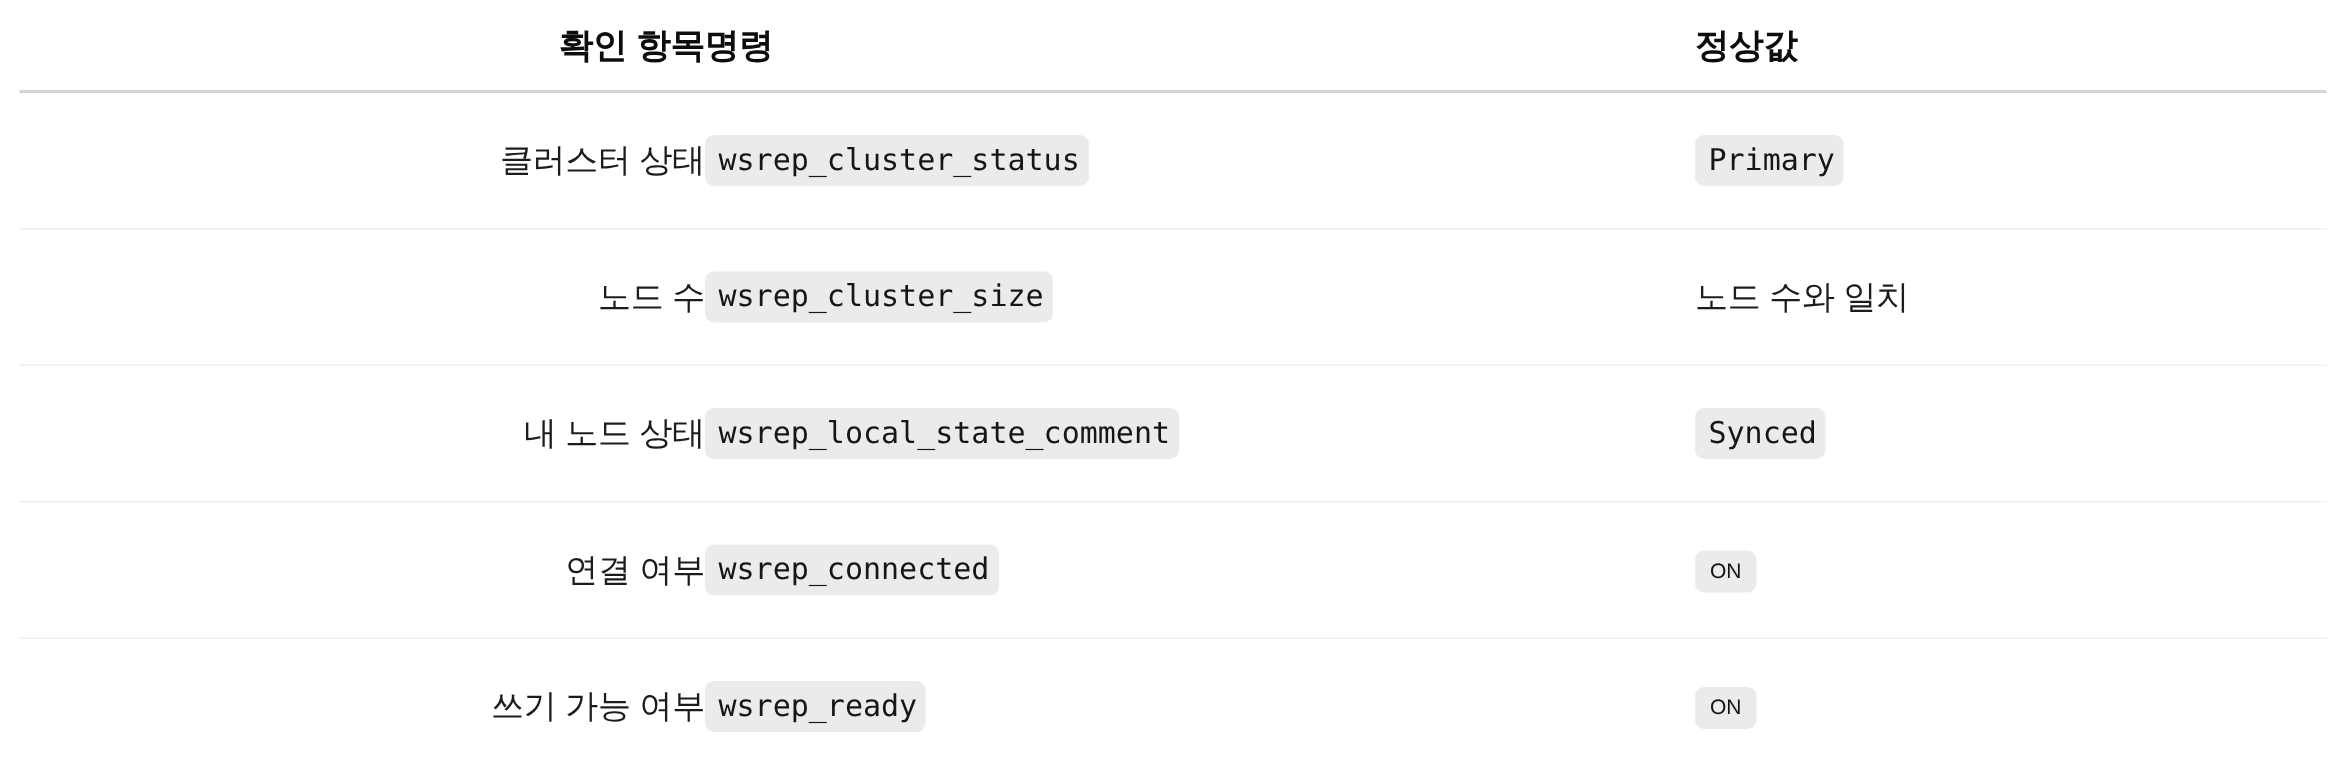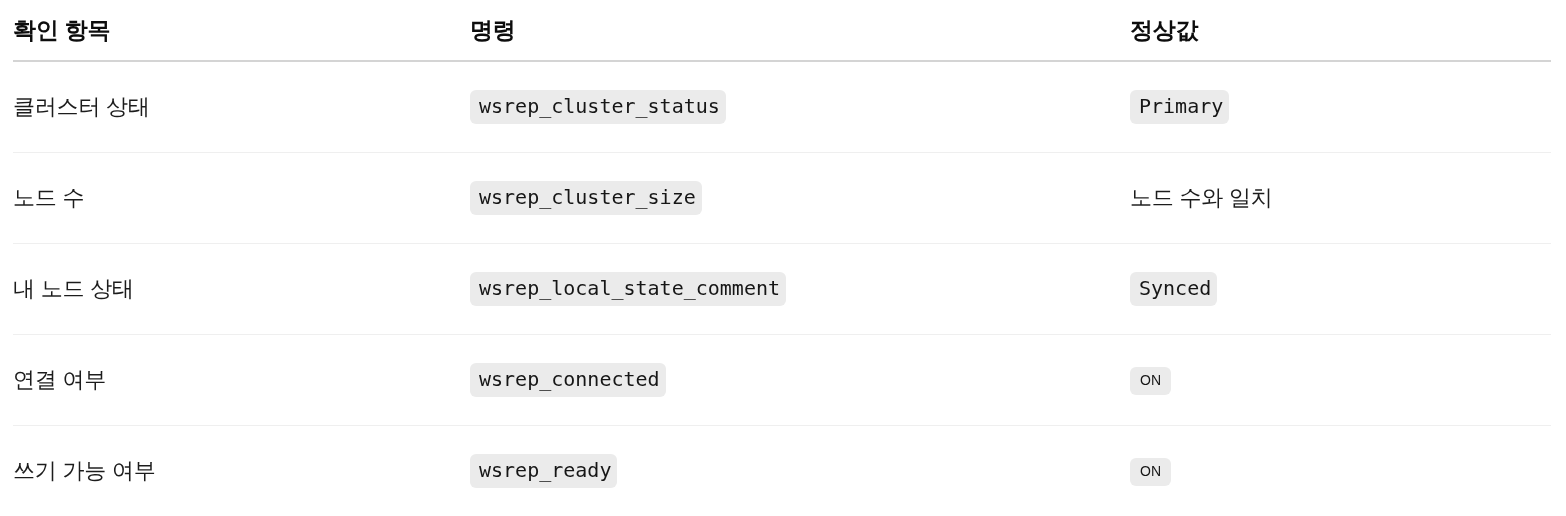--- a/index.html
+++ b/index.html
@@ -38,41 +38,42 @@
     text-align: left;
     font-size: 23px;
     font-weight: bold;
     color: #0d0d0d;
     padding: 0 0 0 0;
     height: 60px;
     vertical-align: middle;
     letter-spacing: -0.2px;
     border-bottom: 2px solid #d4d4d4;
   }
-  thead th.th-item  { padding-left: 0px; }
+  thead th.th-item  { padding-left: 0px; text-align: right; }
   thead th.th-value { padding-left: 0px; }
 
   
   thead th .th-label { display: block; }
 
   tbody td {
     height: 90px;
     vertical-align: middle;
     border-bottom: 1px solid #efefef;
     padding: 0;
     font-size: 22px;
     color: #1c1c1c;
   }
   tbody tr:last-child td {
     border-bottom: 1px solid #a21caf;
   }
 
   td.cell-item {
     letter-spacing: -0.2px;
     white-space: nowrap;
+    text-align: right;
   }
 
   td.cell-cmd, td.cell-value {
     white-space: nowrap;
   }
 
   .chip {
     display: inline-block;
     background: #ebebeb;
     border-radius: 6px;

